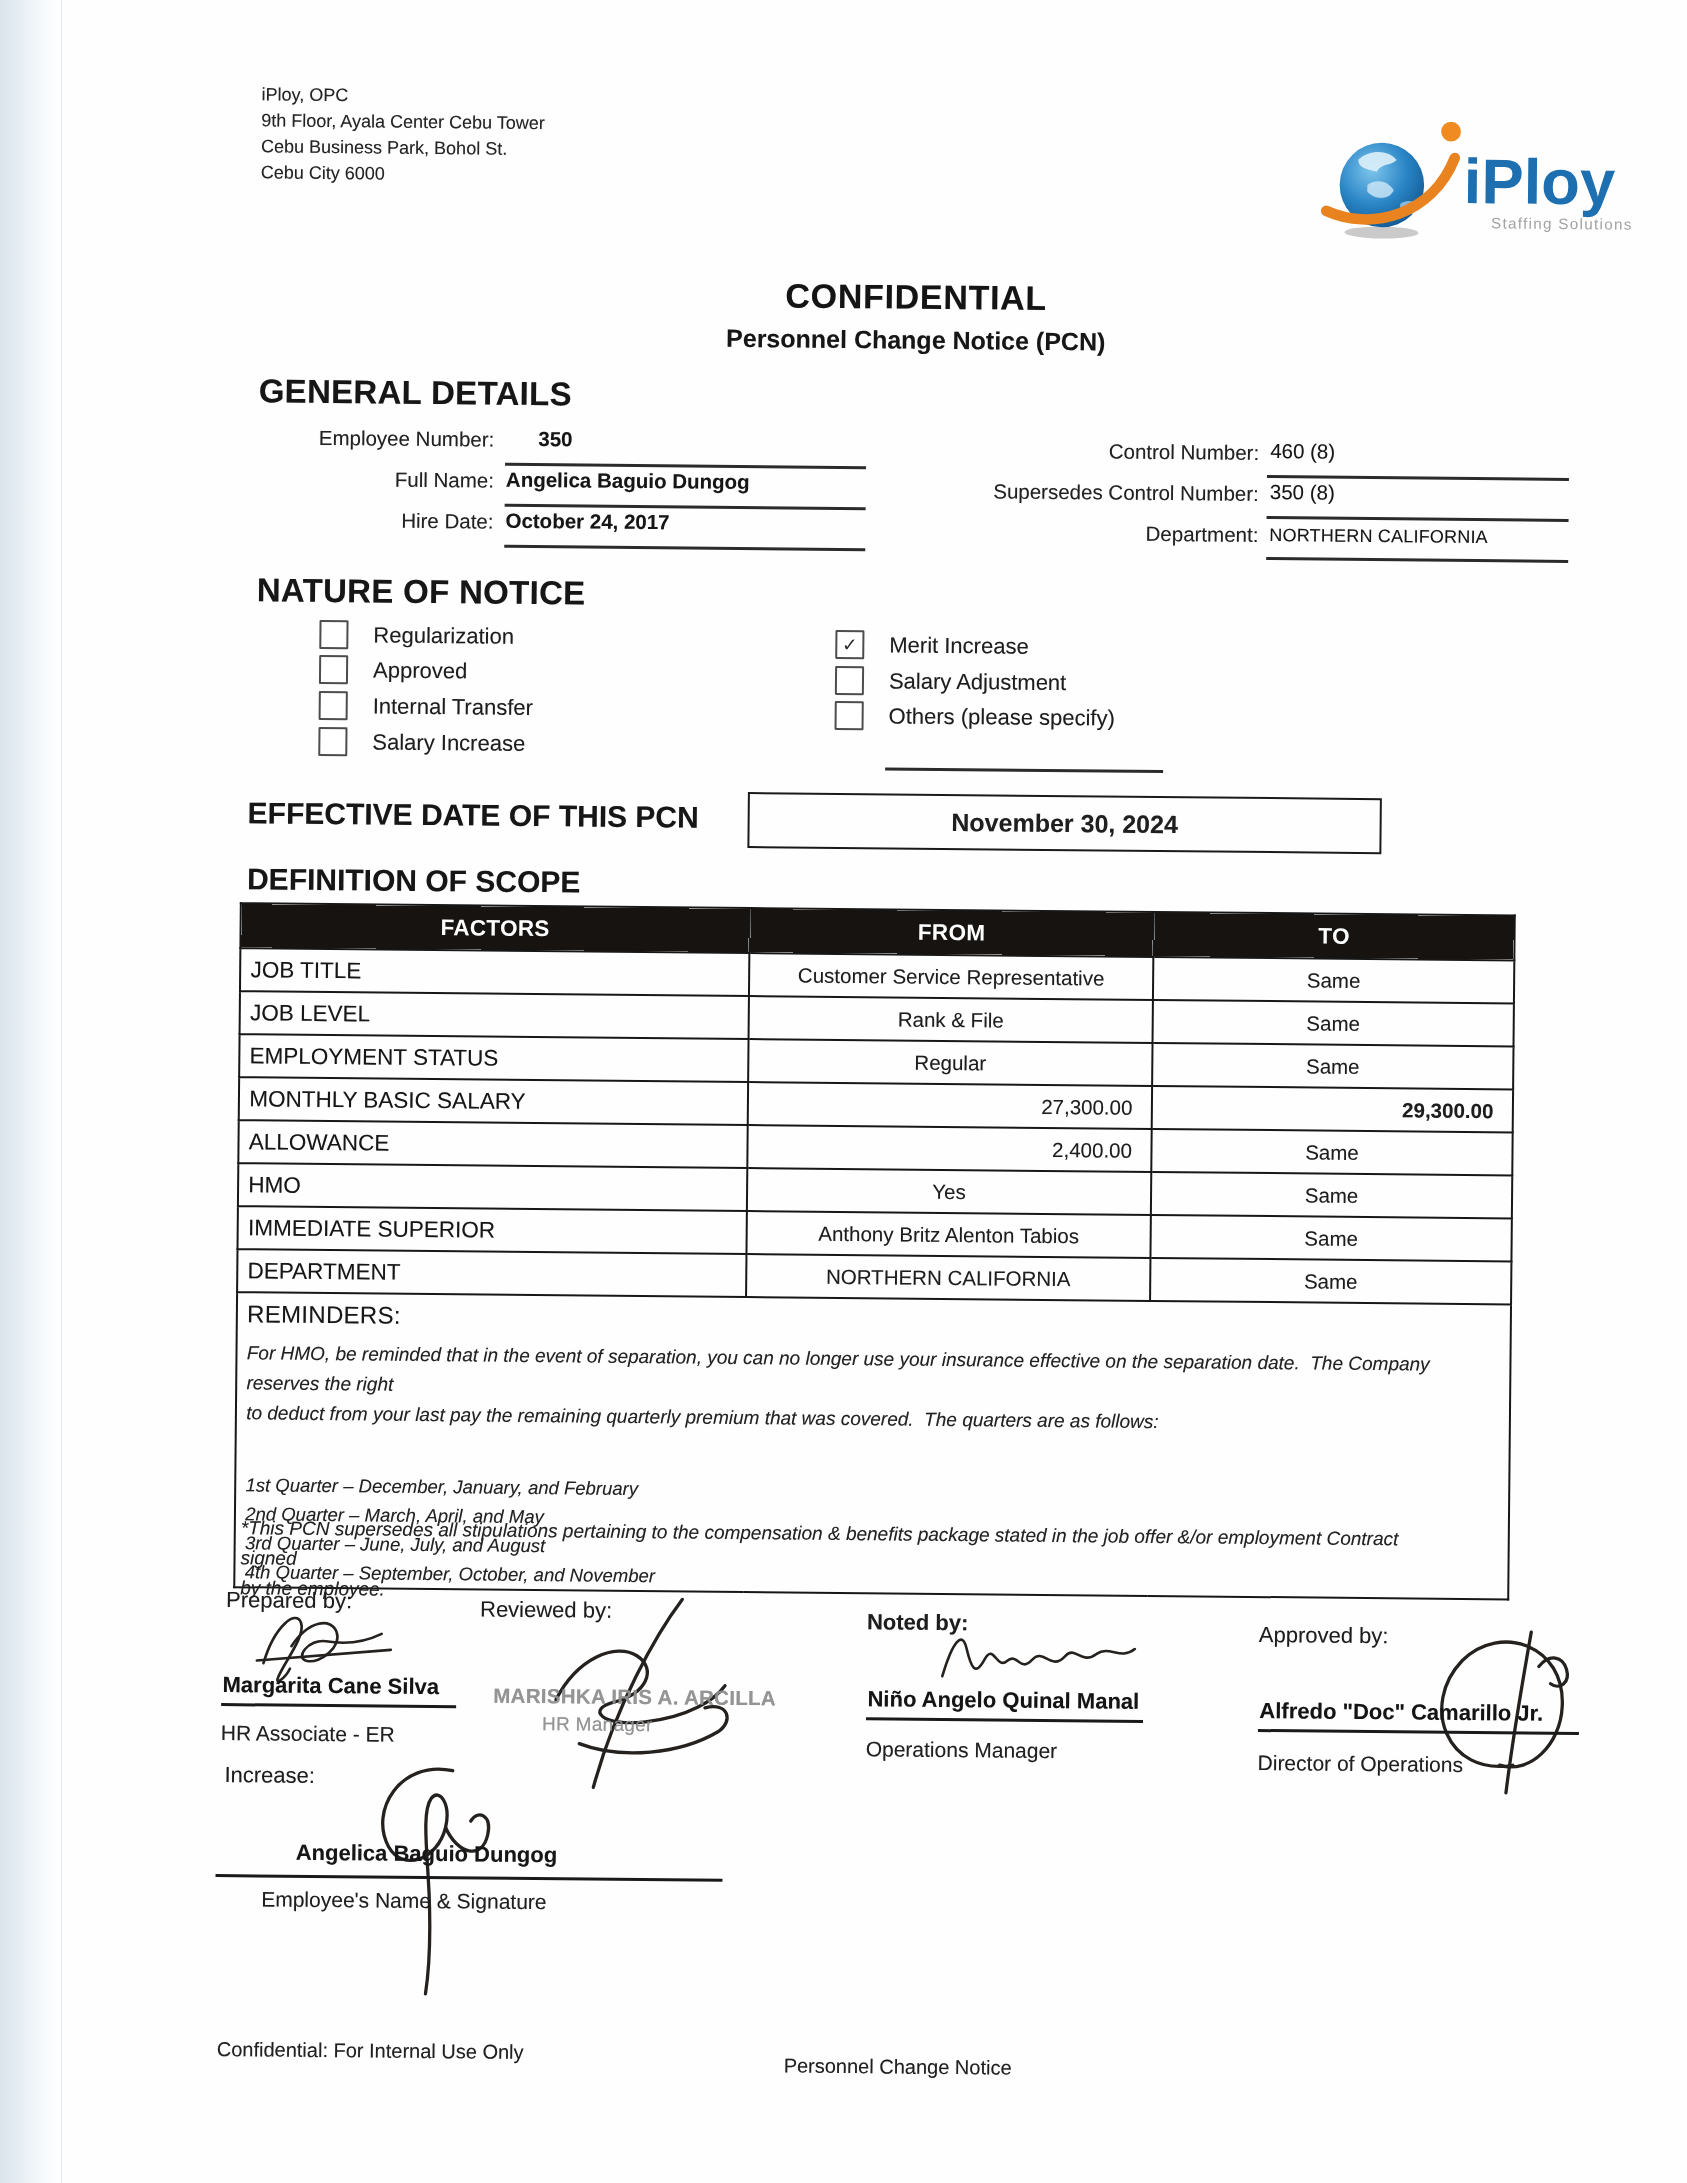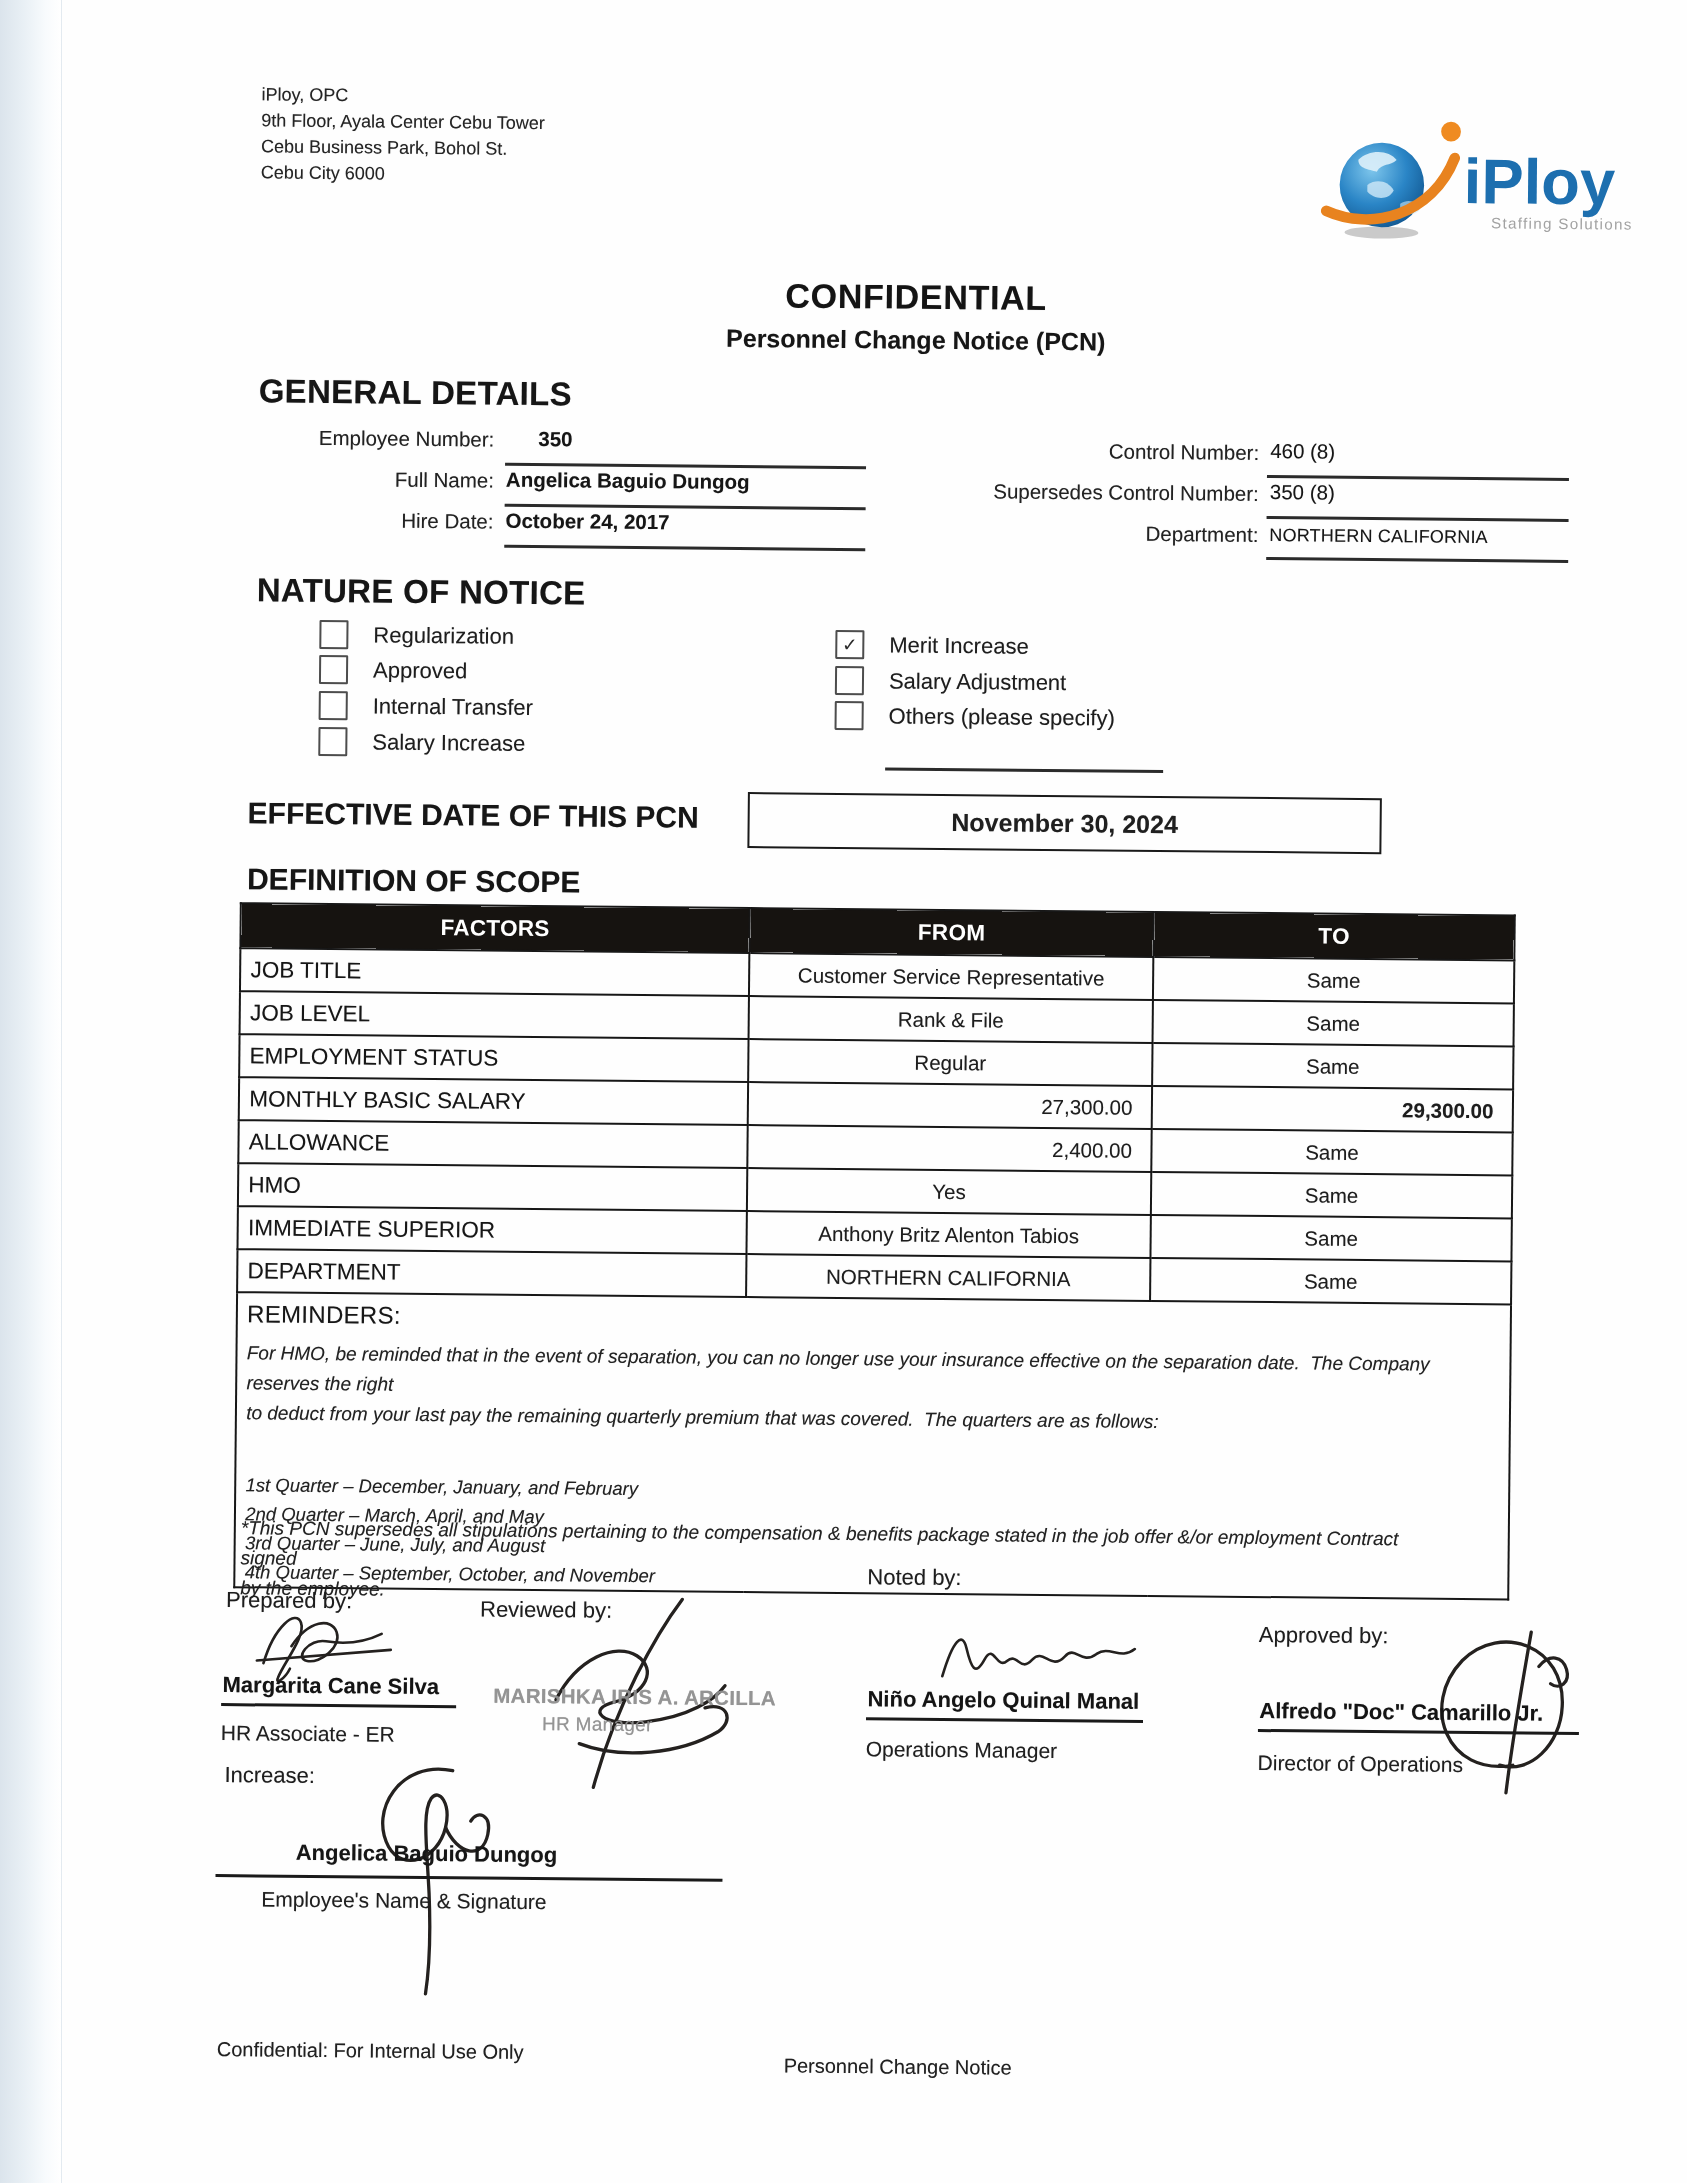--- a/index.html
+++ b/index.html
@@ -280,21 +280,21 @@
 
     <div class="abs sig-label soft" style="left:486px; top:1600px;">Reviewed by:</div>
     <svg class="sig-svg" style="left:523px; top:1597px;" width="251" height="198" viewBox="0 0 380 300">
       <path d="M250 6 C210 60 150 170 118 292" stroke-width="5"></path>
       <path d="M60 160 C92 96 150 72 182 92 C214 112 196 150 150 162 C104 174 130 200 196 192 C262 184 300 158 316 136" stroke-width="5"></path>
       <path d="M96 226 C160 250 250 240 306 206 C330 190 322 160 286 170" stroke-width="5"></path>
     </svg>
     <div class="abs stamp soft" style="left:500px; top:1687px; font-size:20.5px;">MARISHKA IRIS A. ARCILLA</div>
     <div class="abs stamp soft" style="left:549px; top:1716px; font-size:19px; font-weight:400;">HR Manager</div>
 
-    <div class="abs sig-label soft" style="left:873px; top:1564px;">Noted by:</div>
+    <div class="abs sig-label soft" style="left:873px; top:1609px;font-weight:bold;">Noted by:</div>
     <svg class="sig-svg" style="left:939px; top:1612px;" width="212" height="79" viewBox="0 0 320 120">
       <path d="M14 96 C30 40 44 28 50 52 C58 84 64 96 78 70 C92 44 96 86 112 72 C128 58 132 90 150 70 C168 50 178 88 200 64 C216 46 224 78 248 60 C268 46 284 70 306 52" stroke-width="4"></path>
     </svg>
     <div class="abs" style="left:873px; top:1686px;">
       <span class="sig-name soft" style="min-width:259px;">Niño Angelo Quinal Manal</span>
     </div>
     <div class="abs sig-title soft" style="left:873px; top:1737px;">Operations Manager</div>
 
     <div class="abs sig-label soft" style="left:1265px; top:1618px;">Approved by:</div>
     <svg class="sig-svg" style="left:1408px; top:1620px;" width="198" height="172" viewBox="0 0 300 260">

